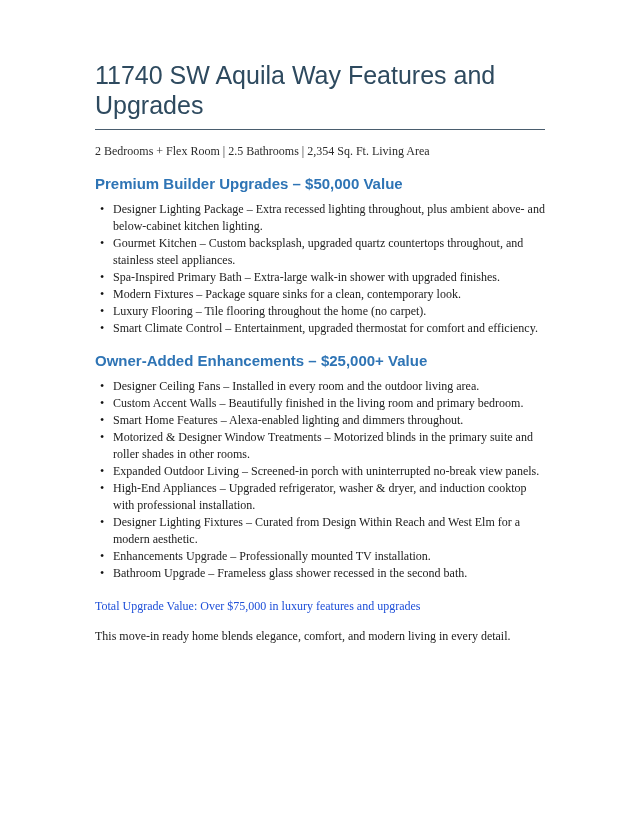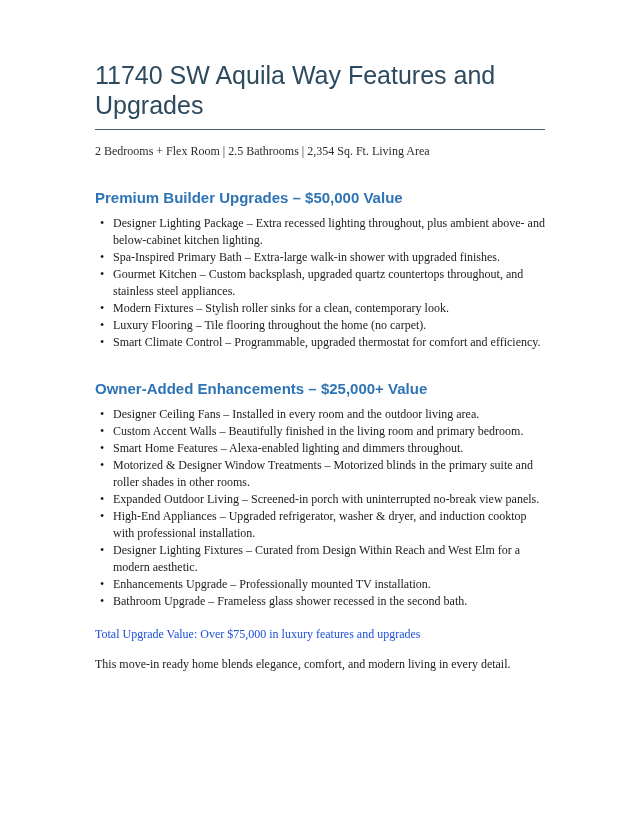--- a/index.html
+++ b/index.html
@@ -29,21 +29,21 @@
     border-bottom: 1px solid #4a5d6e;
     line-height: 1.2;
   }
   .subtitle {
     font-size: 12px;
     color: #2b2b2b;
     margin-top: 13px;
     line-height: 17px;
   }
   .section {
-    margin-top: 29px;
+    margin-top: 15px;
   }
   .section-heading {
     font-family: "Liberation Sans", sans-serif;
     font-size: 15px;
     font-weight: 700;
     color: #2e74b5;
     margin: 0 0 7px 0;
     line-height: 1.25;
   }
   ul.feature-list {
@@ -86,25 +86,25 @@
 <div class="page">
 
   <h1 class="doc-title">11740 SW Aquila Way Features and Upgrades</h1>
 
   <div class="subtitle">2 Bedrooms + Flex Room | 2.5 Bathrooms | 2,354 Sq. Ft. Living Area</div>
 
   <div class="section">
     <h2 class="section-heading">Premium Builder Upgrades – $50,000 Value</h2>
     <ul class="feature-list">
       <li>Designer Lighting Package – Extra recessed lighting throughout, plus ambient above- and below-cabinet kitchen lighting.</li>
+      <li>Gourmet Kitchen – Custom backsplash, upgraded quartz countertops throughout, and stainless steel appliances.</li>
       <li>Spa-Inspired Primary Bath – Extra-large walk-in shower with upgraded finishes.</li>
-      <li>Gourmet Kitchen – Custom backsplash, upgraded quartz countertops throughout, and stainless steel appliances.</li>
-      <li>Modern Fixtures – Stylish roller sinks for a clean, contemporary look.</li>
+      <li>Modern Fixtures – Package square sinks for a clean, contemporary look.</li>
       <li>Luxury Flooring – Tile flooring throughout the home (no carpet).</li>
-      <li>Smart Climate Control – Programmable, upgraded thermostat for comfort and efficiency.</li>
+      <li>Smart Climate Control – Entertainment, upgraded thermostat for comfort and efficiency.</li>
     </ul>
   </div>
 
   <div class="section">
     <h2 class="section-heading">Owner-Added Enhancements – $25,000+ Value</h2>
     <ul class="feature-list">
       <li>Designer Ceiling Fans – Installed in every room and the outdoor living area.</li>
       <li>Custom Accent Walls – Beautifully finished in the living room and primary bedroom.</li>
       <li>Smart Home Features – Alexa-enabled lighting and dimmers throughout.</li>
       <li>Motorized &amp; Designer Window Treatments – Motorized blinds in the primary suite and roller shades in other rooms.</li>

